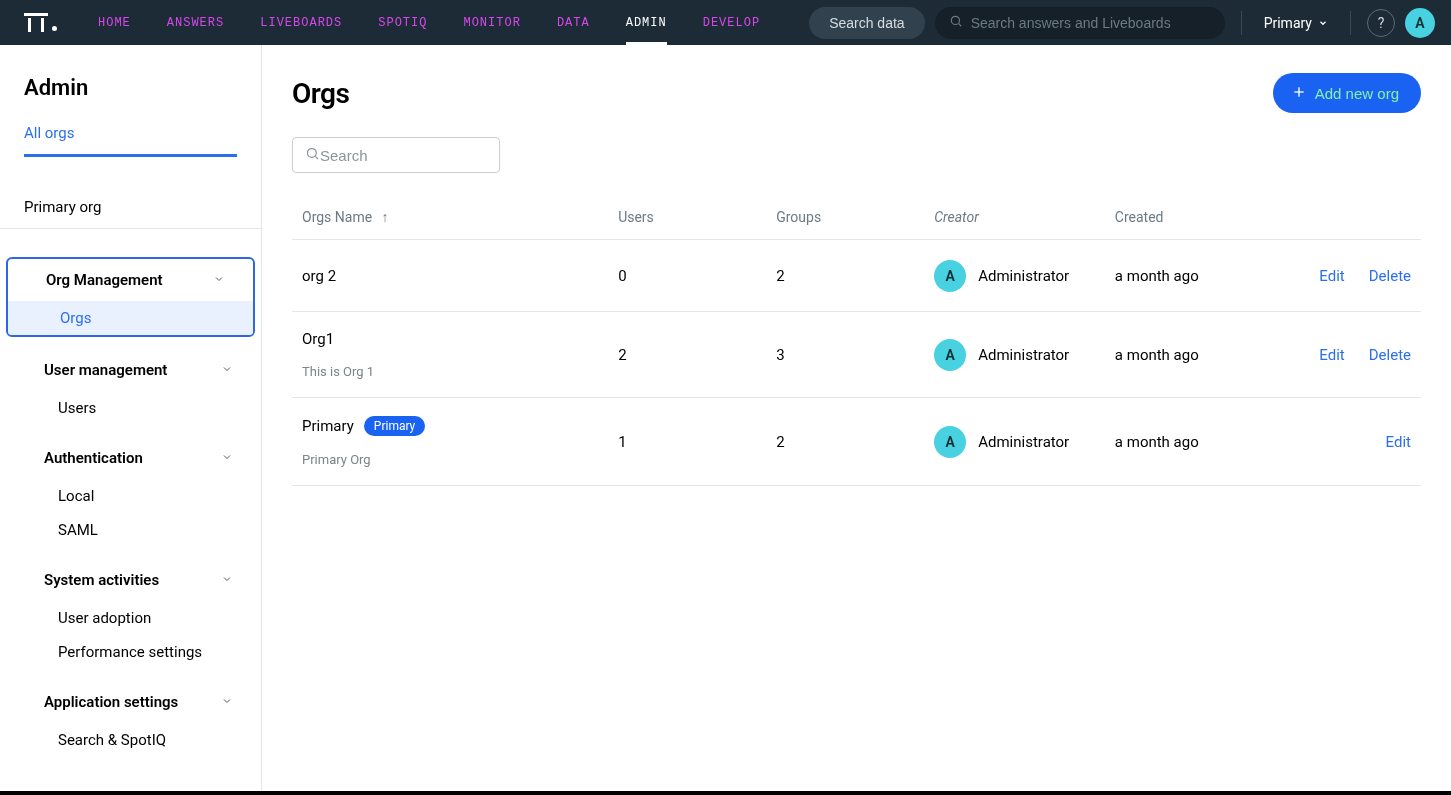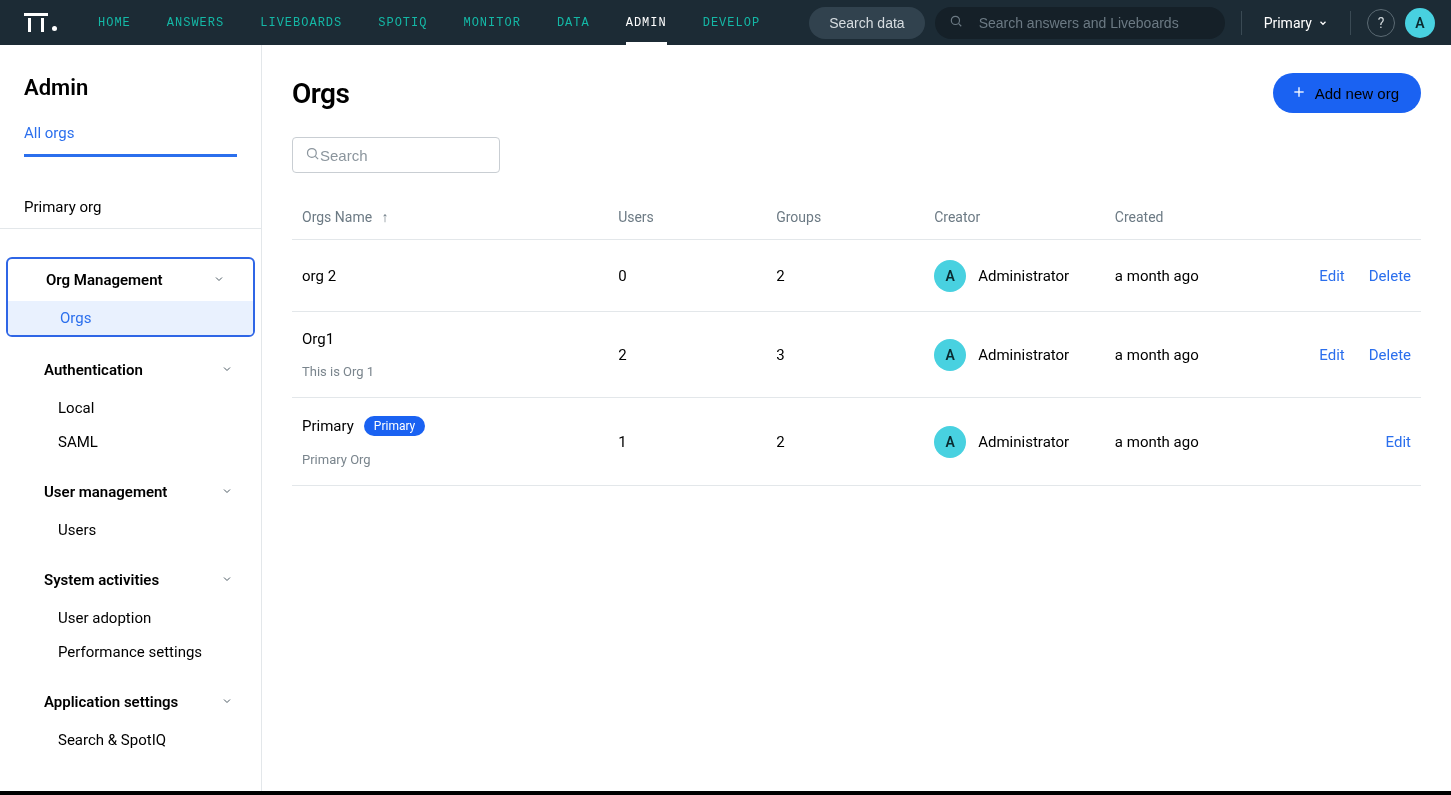--- a/index.html
+++ b/index.html
@@ -43,21 +43,21 @@
   .logo-dot { width:5px; height:5px; background:#fff; border-radius:50%; margin-bottom:1px;}
   .nav-items { display:flex; align-items:center; height:100%; }
   .nav-item {
     font-family: "Courier New", monospace;
     font-size: 12px;
     letter-spacing: 1px;
     padding: 0 18px;
     height: 100%;
     display:flex;
     align-items:center;
-    color:#14b8a6;
+    color:#d946ef;
     cursor:pointer;
   }
   .nav-item.active { color:#fff; position:relative;}
   .nav-item.active::after {
     content:""; position:absolute; left:18px; right:18px; bottom:0; height:3px; background:#fff;
   }
   .nav-right { margin-left:auto; display:flex; align-items:center; gap:10px; }
   .pill-btn {
     background:#31424e;
     color:#d7dde1;
@@ -70,21 +70,21 @@
   }
   .search-answers {
     background:#152028;
     height:32px;
     border-radius:16px;
     display:flex;
     align-items:center;
     padding:0 14px;
     width:290px;
     color:#6c7a84;
-    gap:16px;
+    gap:8px;
   }
   .search-answers input {
     background:transparent; border:none; outline:none; color:#a9b5bc; font-size:14px; width:100%;
   }
   .search-answers input::placeholder { color:#6c7a84; }
   .vsep { width:1px; height:24px; background:#3a4a54; margin:0 6px;}
   .org-switch { display:flex; align-items:center; color:#fff; font-size:14px; gap:6px; cursor:pointer; padding:0 6px;}
   .help-btn {
     width:28px; height:28px; border-radius:50%; border:1px solid #5b6a73;
     display:flex; align-items:center; justify-content:center; color:#cfd6da; cursor:pointer; font-size:14px;
@@ -119,21 +119,21 @@
     border:2px solid #2f66e6; border-radius:6px; margin:0 6px 12px 6px; overflow:hidden;
   }
   .side-group.highlight .hdr { padding-left:38px;}
   .side-group.highlight .item.active { background:#e9f1fe; color:#2b6fed; padding-left:52px;}
   .side-group + .side-group { margin-top:12px;}
   
   .content { flex:1; padding:28px 30px 0 30px; overflow-y:auto; }
   .content-head { display:flex; align-items:center; justify-content:space-between; margin-bottom:24px;}
   .page-title { font-size:28px; font-weight:600; letter-spacing:-0.5px;}
   .add-btn {
-    background:#1a62f2; color:#000000; border:none; height:40px; border-radius:20px;
+    background:#1a62f2; color:#86efac; border:none; height:40px; border-radius:20px;
     padding:0 22px 0 18px; font-size:15px; display:flex; align-items:center; gap:8px; cursor:pointer;
   }
   .filter-search {
     width:208px; height:36px; border:1px solid #c9ced3; border-radius:4px;
     display:flex; align-items:center; padding:0 12px; margin-bottom:24px;
   }
   .filter-search input { border:none; outline:none; font-size:15px; width:100%; }
   .filter-search input::placeholder { color:#8b959d; }
   
   table { width:100%; border-collapse:collapse; }
@@ -226,41 +226,41 @@
           <svg width="12" height="12" viewBox="0 0 24 24" fill="none" stroke="#4d5b64" stroke-width="2">
               <polyline points="6 9 12 15 18 9"></polyline>
             </svg>
         </span>
       </div>
       <div class="item active">Orgs</div>
     </div>
 
     <div class="side-group">
       <div class="hdr">
+        <span>User management</span>
+        <span class="chev">
+          <svg width="12" height="12" viewBox="0 0 24 24" fill="none" stroke="#4d5b64" stroke-width="2">
+              <polyline points="6 9 12 15 18 9"></polyline>
+            </svg>
+        </span>
+      </div>
+      <div class="item">Users</div>
+    </div>
+
+    <div class="side-group">
+      <div class="hdr">
         <span>Authentication</span>
         <span class="chev">
           <svg width="12" height="12" viewBox="0 0 24 24" fill="none" stroke="#4d5b64" stroke-width="2">
               <polyline points="6 9 12 15 18 9"></polyline>
             </svg>
         </span>
       </div>
       <div class="item">Local</div>
       <div class="item">SAML</div>
-    </div>
-
-    <div class="side-group">
-      <div class="hdr">
-        <span>User management</span>
-        <span class="chev">
-          <svg width="12" height="12" viewBox="0 0 24 24" fill="none" stroke="#4d5b64" stroke-width="2">
-              <polyline points="6 9 12 15 18 9"></polyline>
-            </svg>
-        </span>
-      </div>
-      <div class="item">Users</div>
     </div>
 
     <div class="side-group">
       <div class="hdr">
         <span>System activities</span>
         <span class="chev">
           <svg width="12" height="12" viewBox="0 0 24 24" fill="none" stroke="#4d5b64" stroke-width="2">
               <polyline points="6 9 12 15 18 9"></polyline>
             </svg>
         </span>
@@ -308,21 +308,21 @@
 
     <table>
       <thead>
         <tr>
           <th class="sortable" style="width:28%;">
             <span>Orgs Name</span>
             <span class="sort-arrow">↑</span>
           </th>
           <th style="width:14%;">Users</th>
           <th style="width:14%;">Groups</th>
-          <th style="width:16%;">Creator</th>
+          <th style="width:16%;font-style:italic;">Creator</th>
           <th style="width:14%;">Created</th>
           <th style="width:14%;"></th>
         </tr>
       </thead>
       <tbody id="table-body">
           <tr class="row">
             <td class="org-cell">
               <div class="name-line">
                 <span>org 2</span>
               </div>

